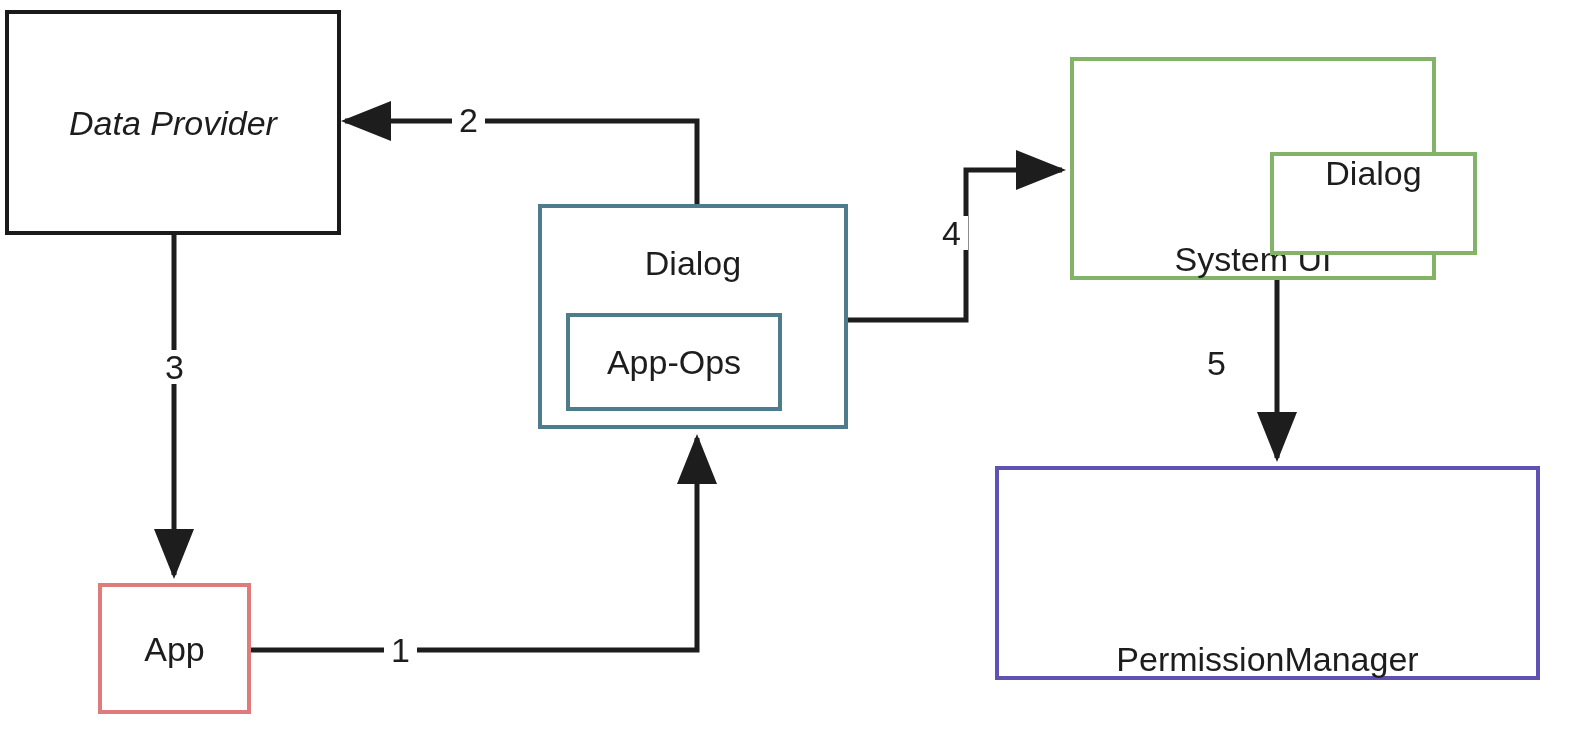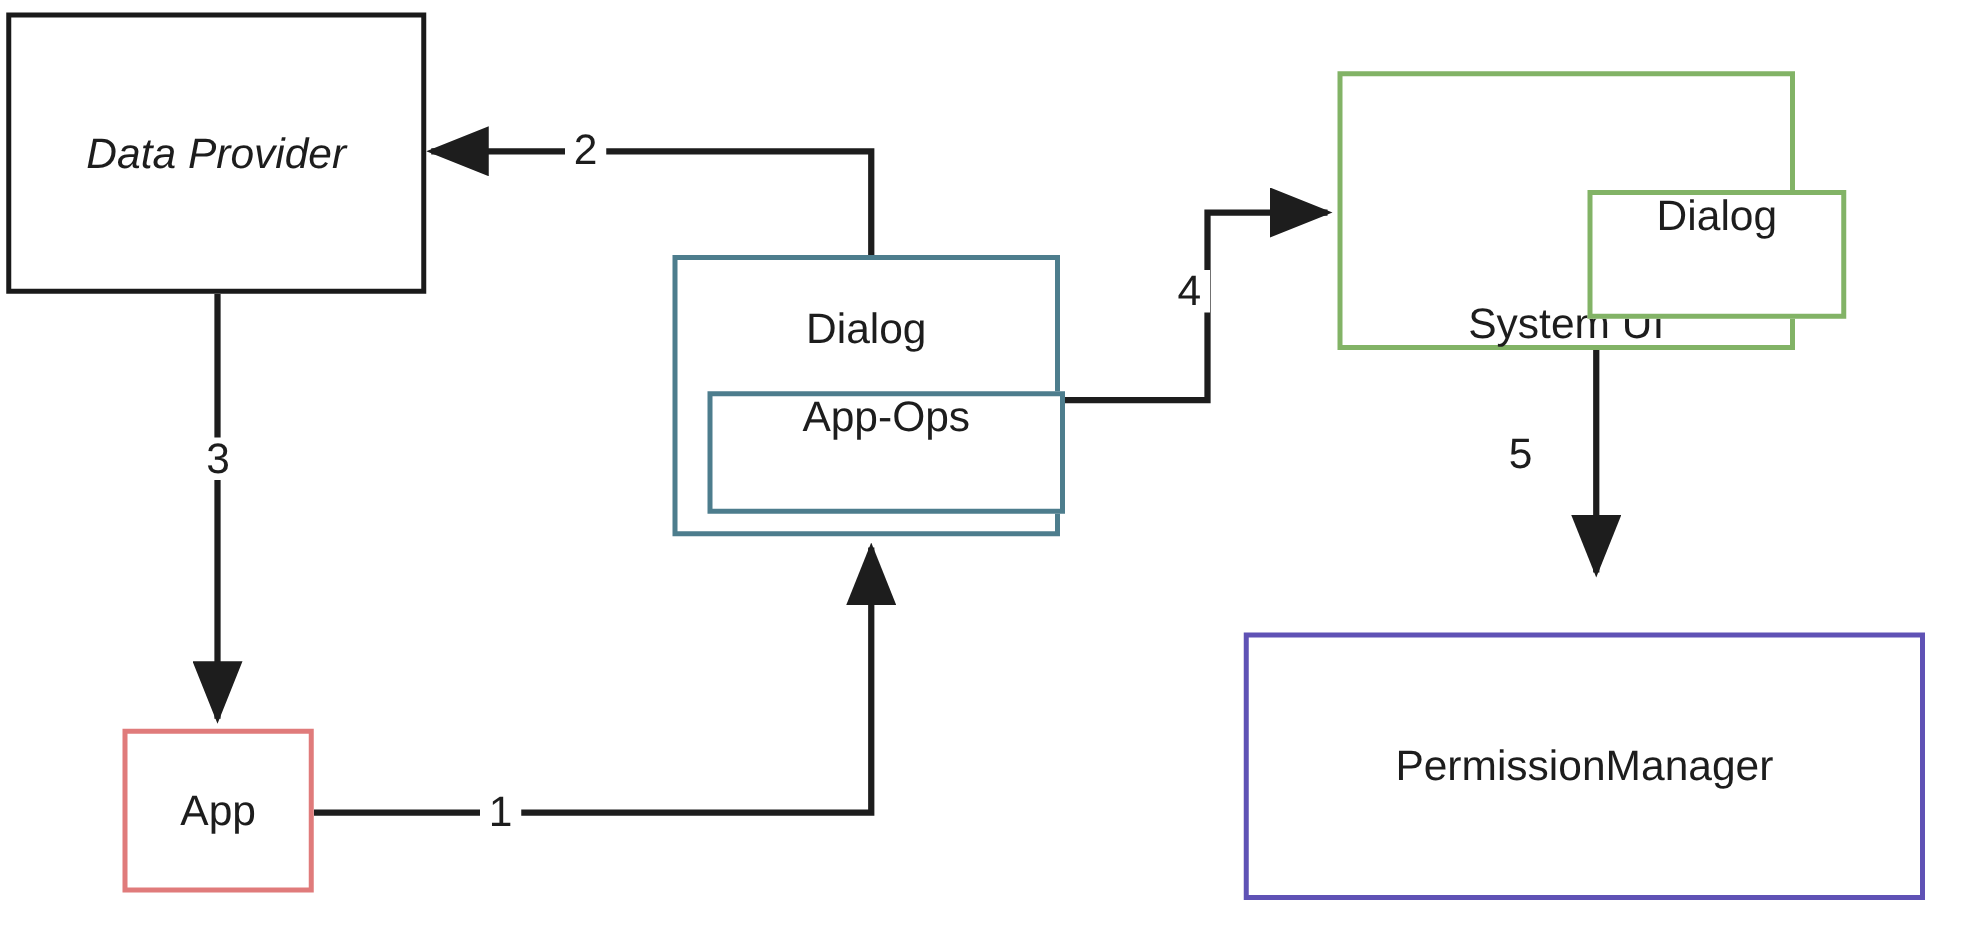--- a/index.html
+++ b/index.html
@@ -47,24 +47,24 @@
     width: 310px;
     height: 225px;
     border: 4px solid #4d7d8d;
     align-items: flex-start;
     padding-top: 38px;
   }
   
   #node-app-ops {
     left: 566px;
     top: 313px;
-    width: 286px;
+    width: 216px;
     height: 98px;
     border: 4px solid #4d7d8d;
-    align-items: flex-start;
+    align-items: center;
   }
   
   #node-system-ui {
     left: 1070px;
     top: 57px;
     width: 366px;
     height: 223px;
     border: 4px solid #82b366;
     align-items: flex-end;
     padding-top: 26px;
@@ -87,22 +87,21 @@
     align-items: center;
     justify-content: center;
   }
   
   #node-permission-manager {
     left: 995px;
     top: 466px;
     width: 545px;
     height: 214px;
     border: 4px solid #5f52b5;
-    align-items: center;
-    margin-top: 40px;
+    align-items: flex-end;
   }
   
   #edge-layer {
     position: absolute;
     left: 0;
     top: 0;
     width: 1588px;
     height: 740px;
     pointer-events: none;
   }

